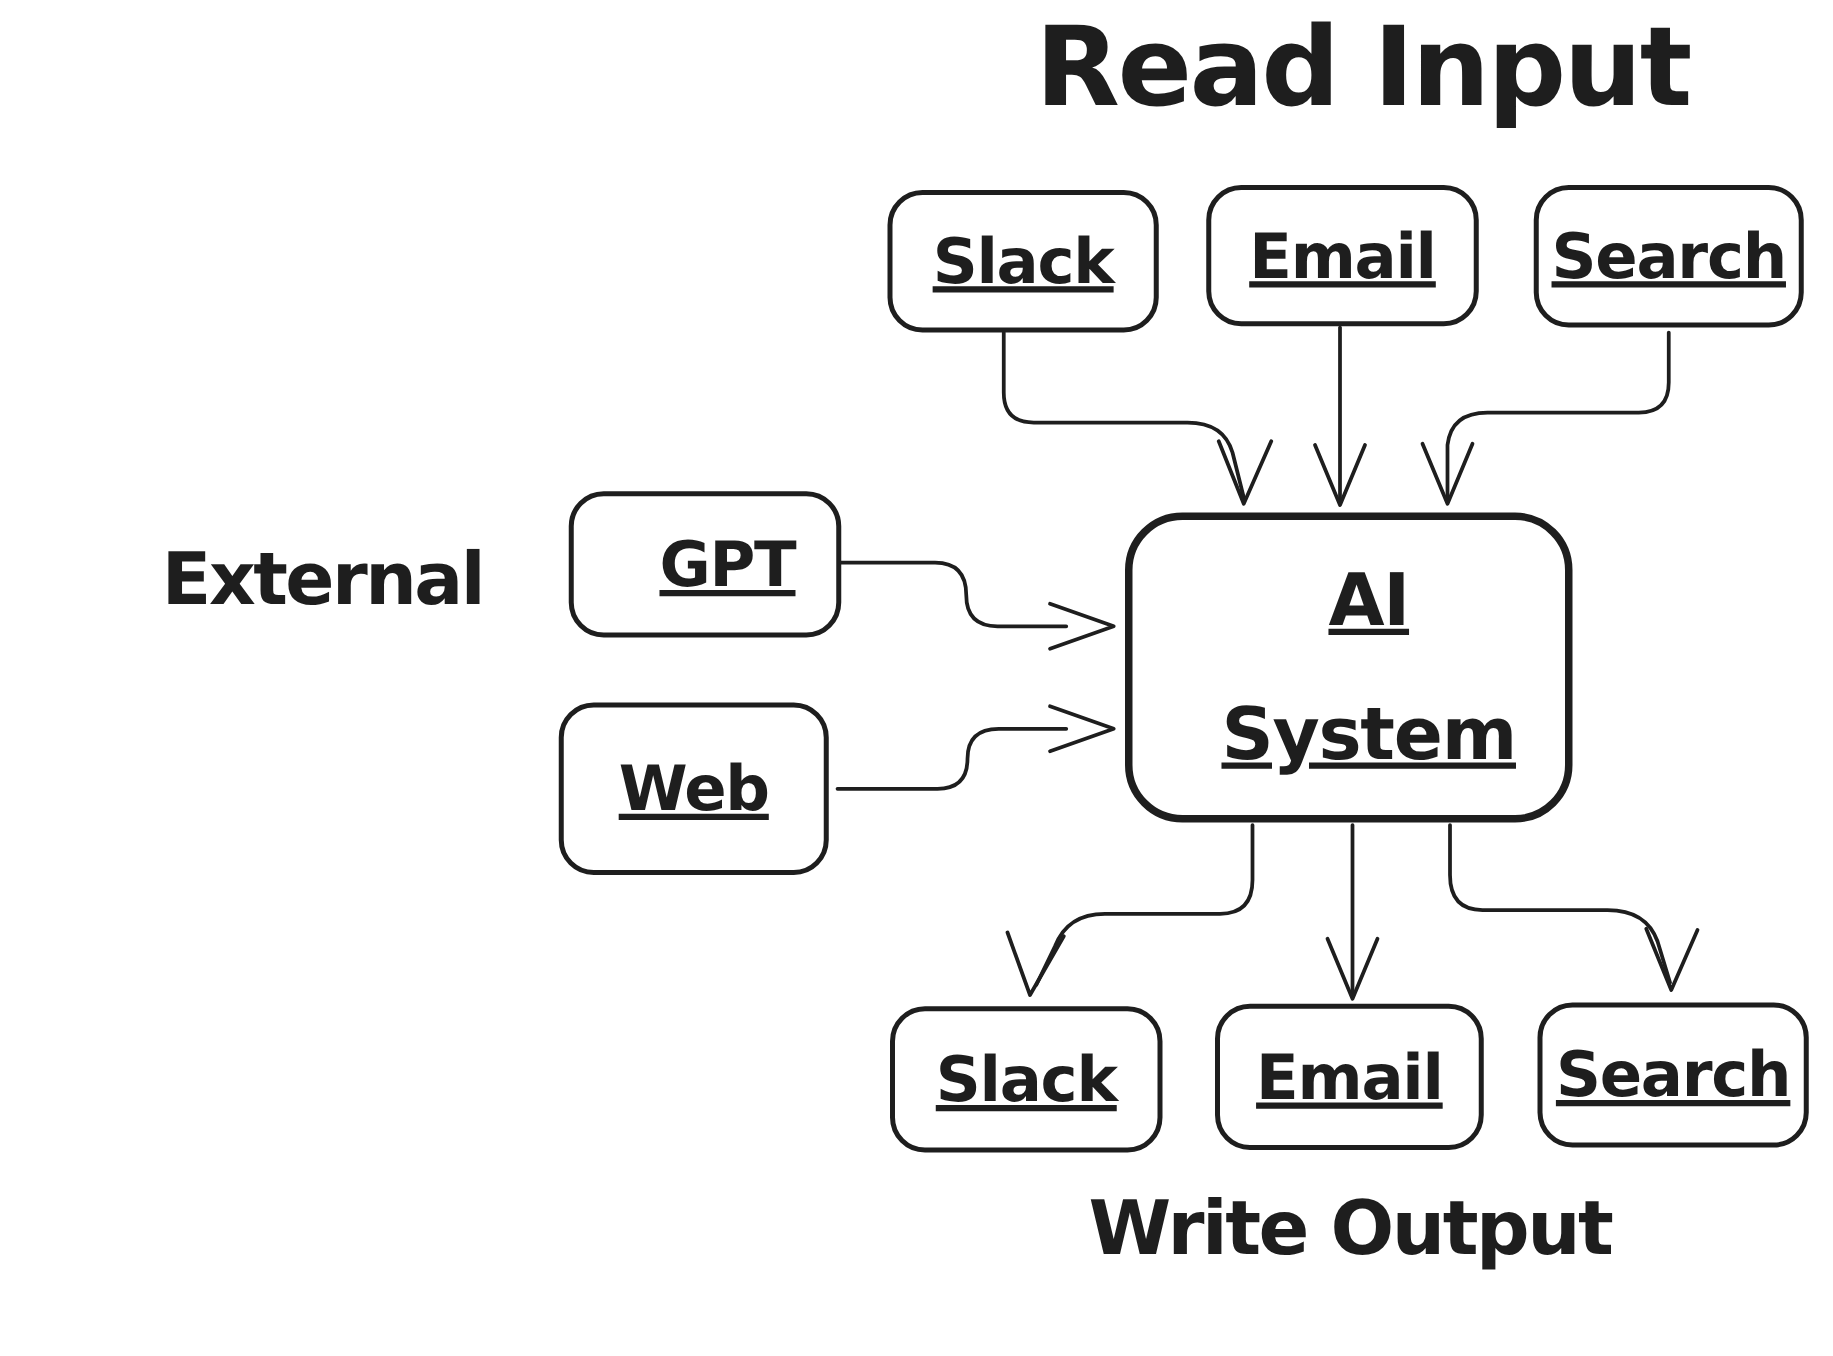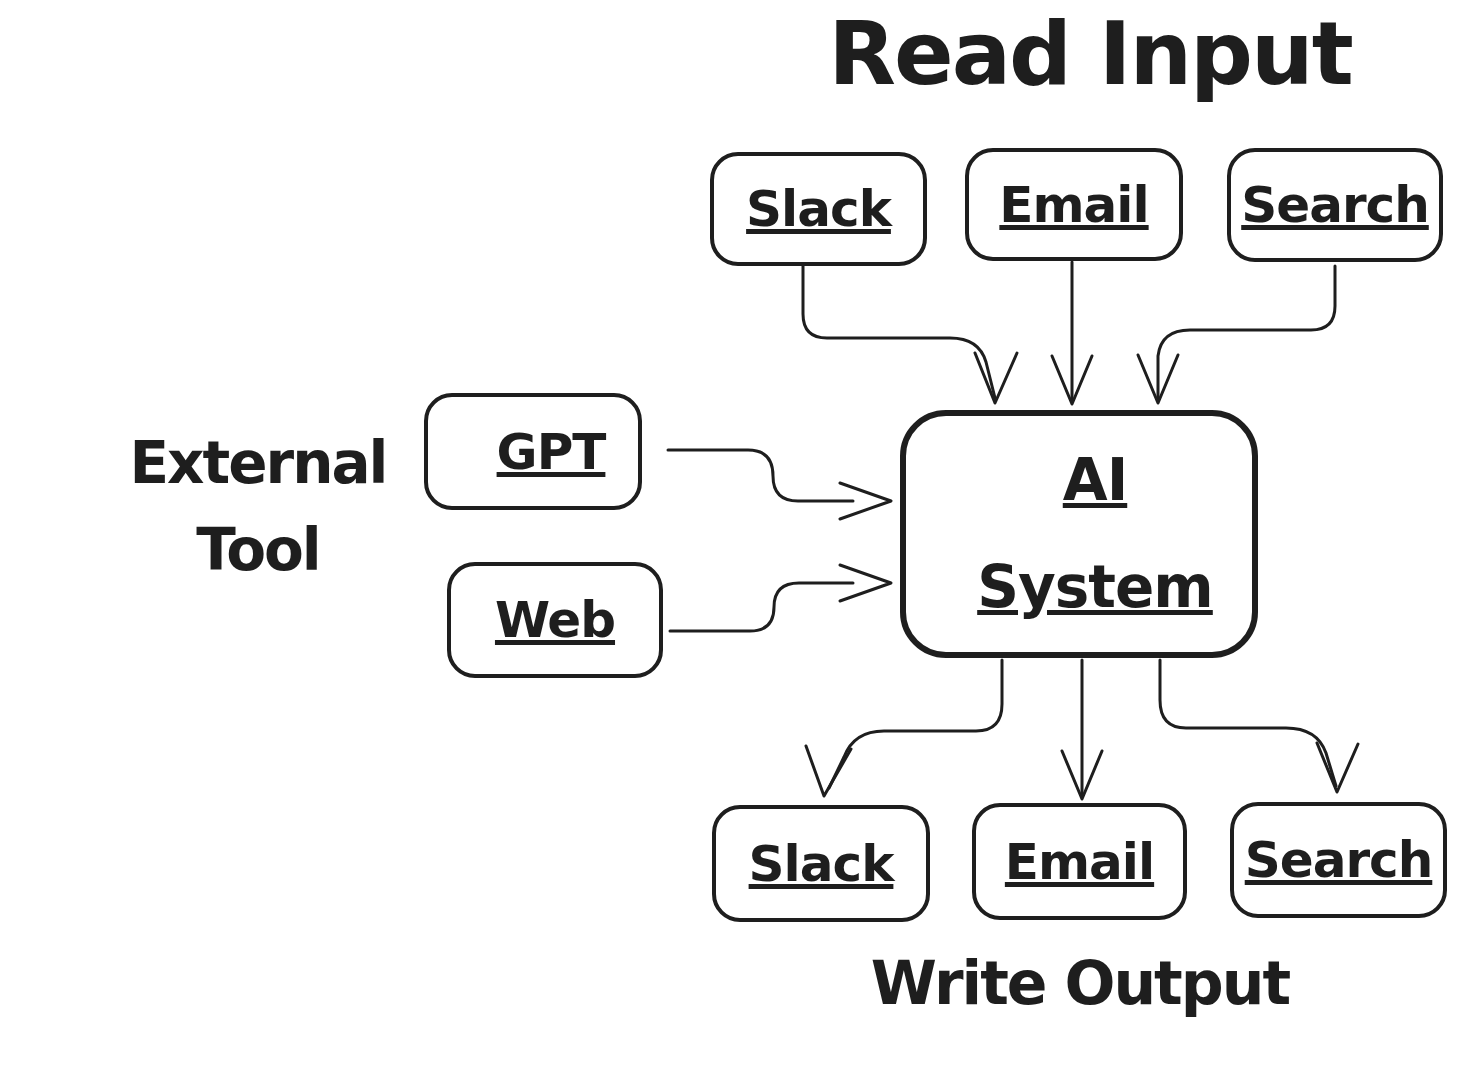--- a/index.html
+++ b/index.html
@@ -105,39 +105,38 @@
     <g>
       <path d="M 1160 660 L 1160 700 Q 1160 728 1186 728 L 1286 728 Q 1317 728 1326 753 L 1336 786"></path>
       <path d="M 1317 743 L 1337 792 L 1358 744"></path>
     </g>
   </svg>
 
   <div class="title t-read">Read Input</div>
 
   <div class="title t-ext">
     <span>External</span><br>
-    <span>Tool</span>
   </div>
 
   <div class="title t-write">Write Output</div>
 
   <div class="node" style="left:710px; top:152px; width:217px; height:114px;">
     <span>Slack</span>
   </div>
   <div class="node" style="left:965px; top:148px; width:218px; height:113px;">
     <span>Email</span>
   </div>
   <div class="node" style="left:1227px; top:148px; width:216px; height:114px;">
     <span>Search</span>
   </div>
 
-  <div class="node" style="left:424px; top:393px; width:218px; height:117px;padding-left:36px;">
+  <div class="node" style="left:455px; top:393px; width:218px; height:117px;padding-left:36px;">
     <span>GPT</span>
   </div>
-  <div class="node" style="left:447px; top:562px; width:216px; height:116px;">
+  <div class="node" style="left:447px; top:562px; width:216px; height:138px;">
     <span>Web</span>
   </div>
 
   <div class="node ai" style="left:900px; top:410px; width:358px; height:248px;padding-left:32px;">
     <span class="line">AI</span>
     <span class="line">System</span>
   </div>
 
   <div class="node" style="left:712px; top:805px; width:218px; height:117px;">
     <span>Slack</span>

